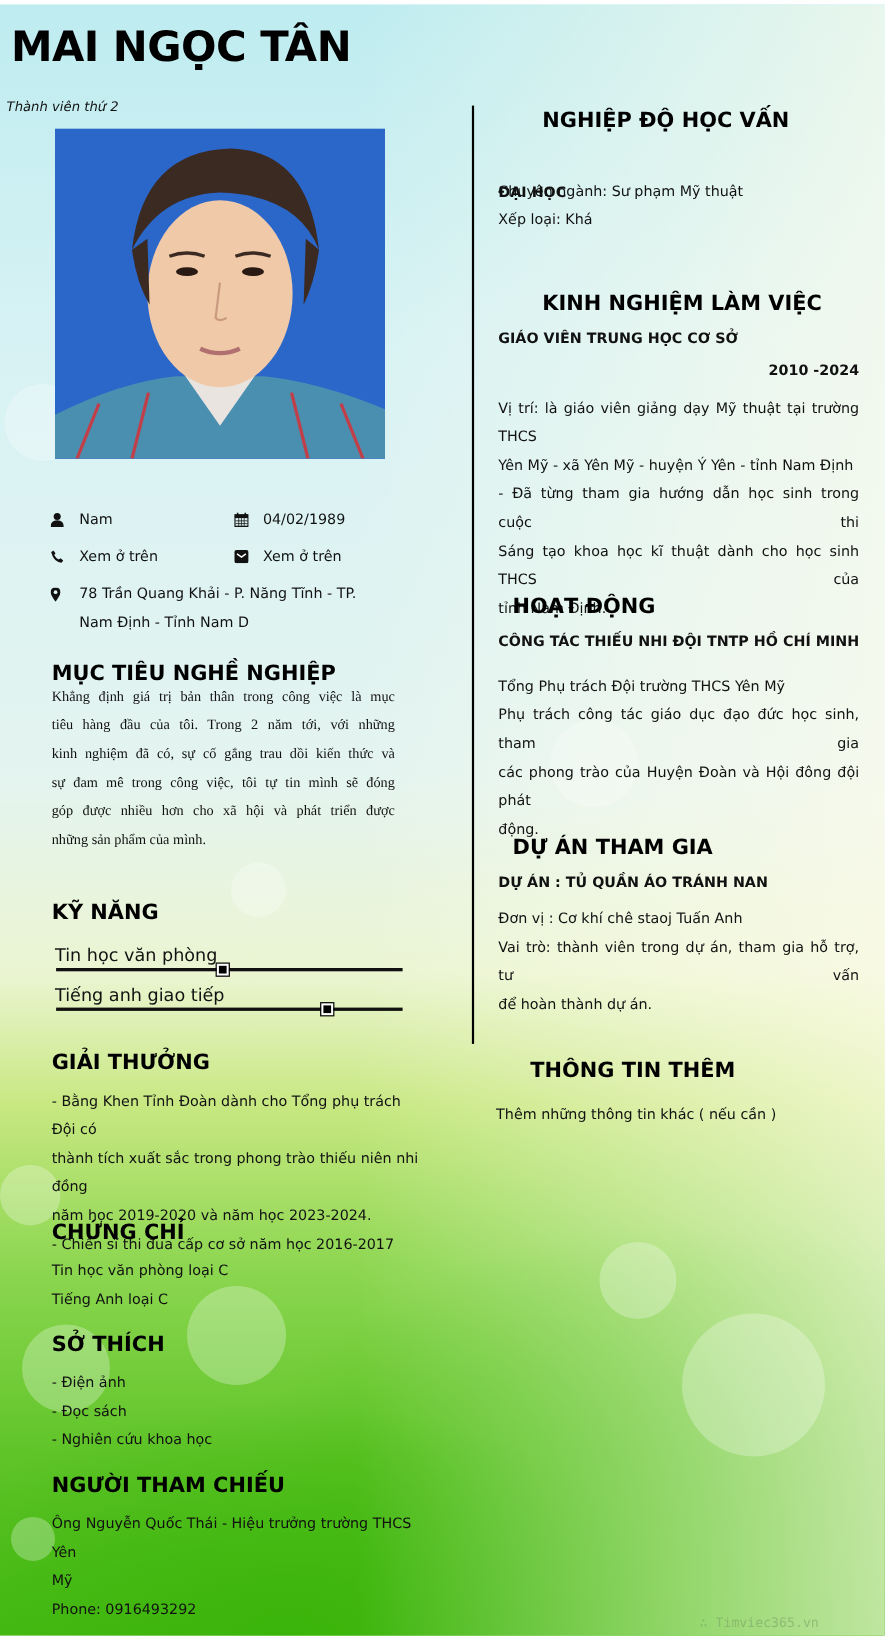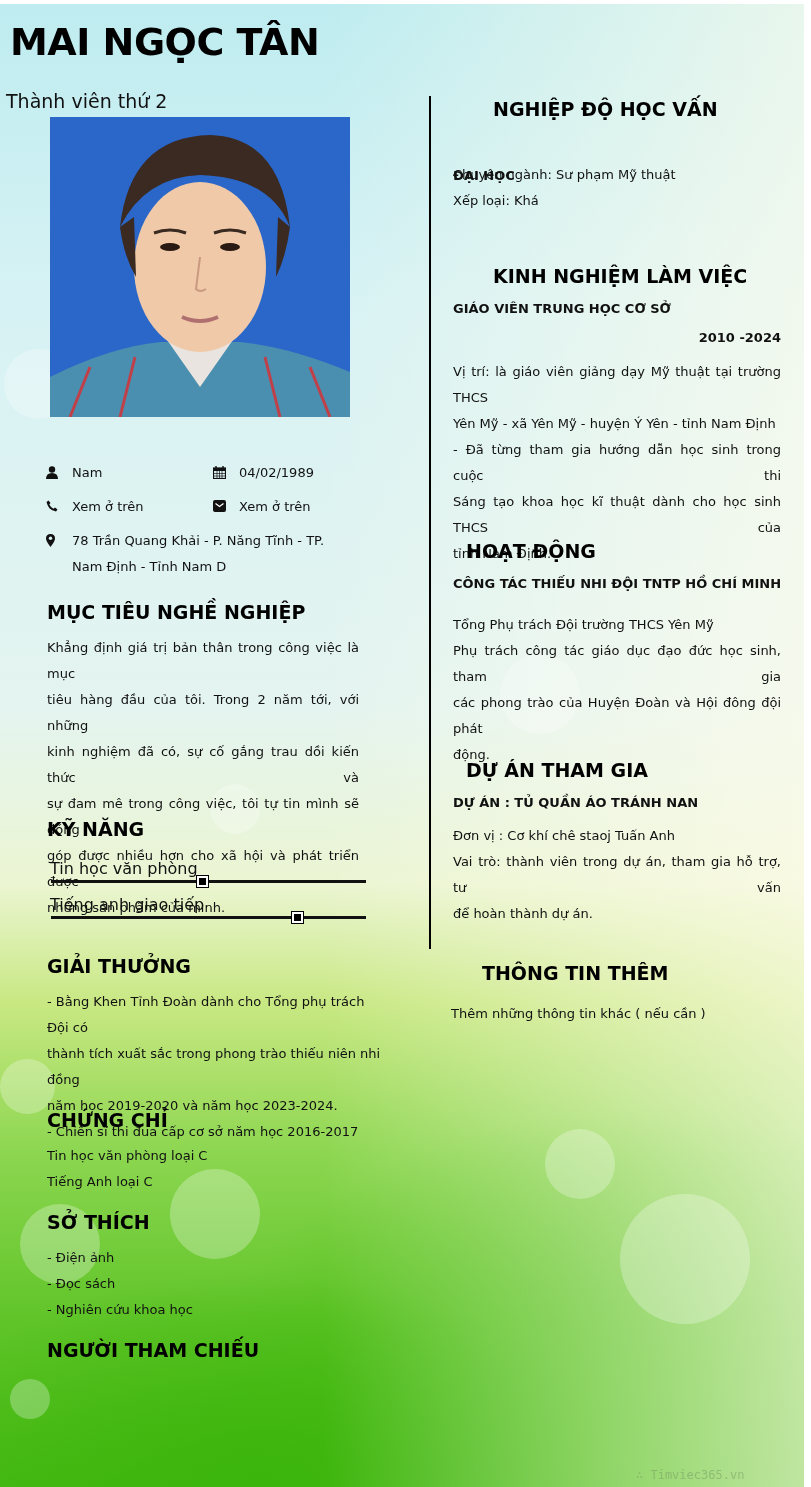--- a/index.html
+++ b/index.html
@@ -22,21 +22,21 @@
           rgba(70,185,20,1) 1483px);
     }
     .page::before {
       content: ""; position: absolute; inset: 0;
       background: linear-gradient(90deg, rgba(255,255,255,0) 0%, rgba(255,255,255,0) 40%, rgba(255,252,235,0.65) 100%);
       pointer-events: none;
     }
     .bokeh { position: absolute; border-radius: 50%; background: rgba(255,255,255,0.28); pointer-events: none; }
 
     .name-title { position: absolute; left: 10px; top: 16px; font-size: 38px; font-weight: bold; letter-spacing: -0.5px; color: #000; }
-    .member { position: absolute; left: 6px; top: 86px; font-size: 19px; color: #111; }
+    .member { position: absolute; left: 6px; top: 86px; font-size: 12px; color: #111; font-style: italic; }
 
     .photo { position: absolute; left: 50px; top: 113px; width: 300px; height: 300px; background: #2b66c9; overflow: hidden; }
     .photo svg { width: 100%; height: 100%; display: block; }
 
     .info-row { position: absolute; display: flex; align-items: flex-start; font-size: 13px; }
     .info-row .ico { width: 26px; display: inline-block; color: #111; }
     .info-row .txt { line-height: 26px; margin-top: -6px; }
 
     .sec-h { position: absolute; font-size: 19px; font-weight: bold; color: #000; }
     .para { position: absolute; font-size: 13px; line-height: 26px; color: #111; text-align: justify; }
@@ -132,21 +132,21 @@
           <circle cx="4.5" cy="4.3" r="1.7" fill="#dff3f4"></circle>
         </svg>
     </span>
     <span class="txt">
       <span class="line">78 Trần Quang Khải - P. Năng Tĩnh - TP.</span>
       <span class="line">Nam Định - Tỉnh Nam D</span>
     </span>
   </div>
 
   <div class="sec-h" style="left:47px;top:597px;">MỤC TIÊU NGHỀ NGHIỆP</div>
-  <div class="para" style="left:47px;top:631px;width:312px;">
+  <div class="para" style="left:47px;top:616px;width:312px;font-family:Liberation Serif, serif;">
     <span class="line" style="text-align-last:justify;">Khẳng định giá trị bản thân trong công việc là mục</span>
     <span class="line" style="text-align-last:justify;">tiêu hàng đầu của tôi. Trong 2 năm tới, với những</span>
     <span class="line" style="text-align-last:justify;">kinh nghiệm đã có, sự cố gắng trau dồi kiến thức và</span>
     <span class="line" style="text-align-last:justify;">sự đam mê trong công việc, tôi tự tin mình sẽ đóng</span>
     <span class="line" style="text-align-last:justify;">góp được nhiều hơn cho xã hội và phát triển được</span>
     <span class="line">những sản phẩm của mình.</span>
   </div>
 
   <div class="sec-h" style="left:47px;top:814px;">KỸ NĂNG</div>
   <div class="skill-label" style="left:50px;top:855px;">Tin học văn phòng</div>
@@ -171,20 +171,25 @@
   </div>
 
   <div class="sec-h" style="left:47px;top:1207px;">SỞ THÍCH</div>
   <div class="para" style="left:47px;top:1241px;width:340px;text-align:left;">
     <span class="line">- Điện ảnh</span>
     <span class="line">- Đọc sách</span>
     <span class="line">- Nghiên cứu khoa học</span>
   </div>
 
   <div class="sec-h" style="left:47px;top:1335px;">NGƯỜI THAM CHIẾU</div>
+  <div class="para" style="left:47px;top:1369px;width:345px;text-align:left;">
+    <span class="line">Ông Nguyễn Quốc Thái - Hiệu trưởng trường THCS Yên</span>
+    <span class="line">Mỹ</span>
+    <span class="line">Phone: 0916493292</span>
+  </div>
 
   <div class="divider"></div>
 
   <div class="sec-h" style="left:493px;top:94px;">NGHIỆP ĐỘ HỌC VẤN</div>
   <div class="r-sub" style="left:453px;top:130px;margin-top:34px;">ĐẠI HỌC</div>
   <div class="para" style="left:453px;top:158px;width:330px;text-align:left;">
     <span class="line">Chuyên ngành: Sư phạm Mỹ thuật</span>
     <span class="line">Xếp loại: Khá</span>
   </div>
 

